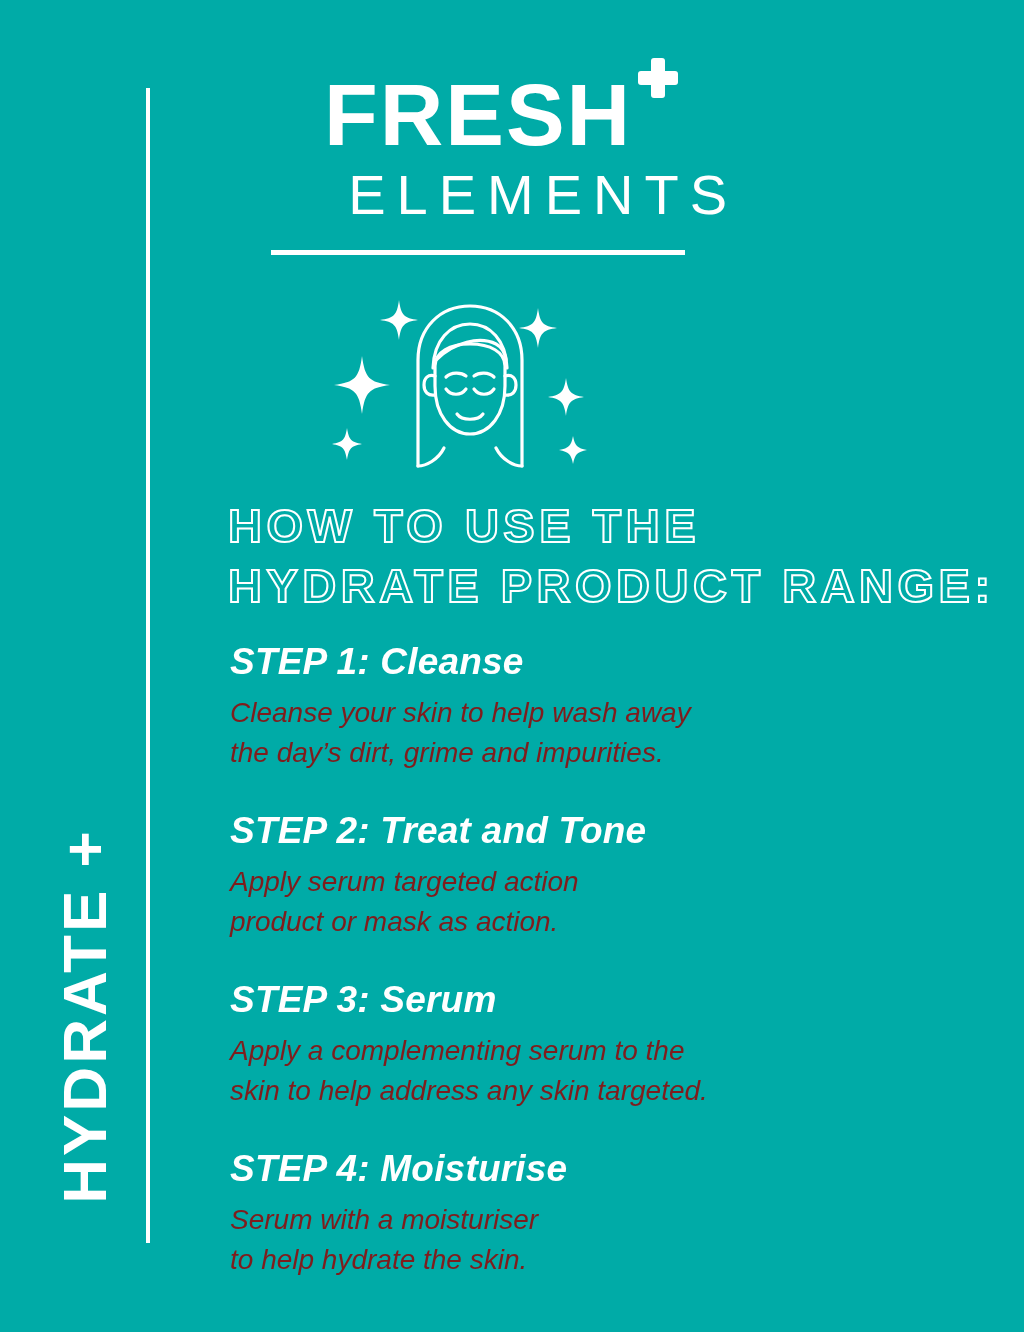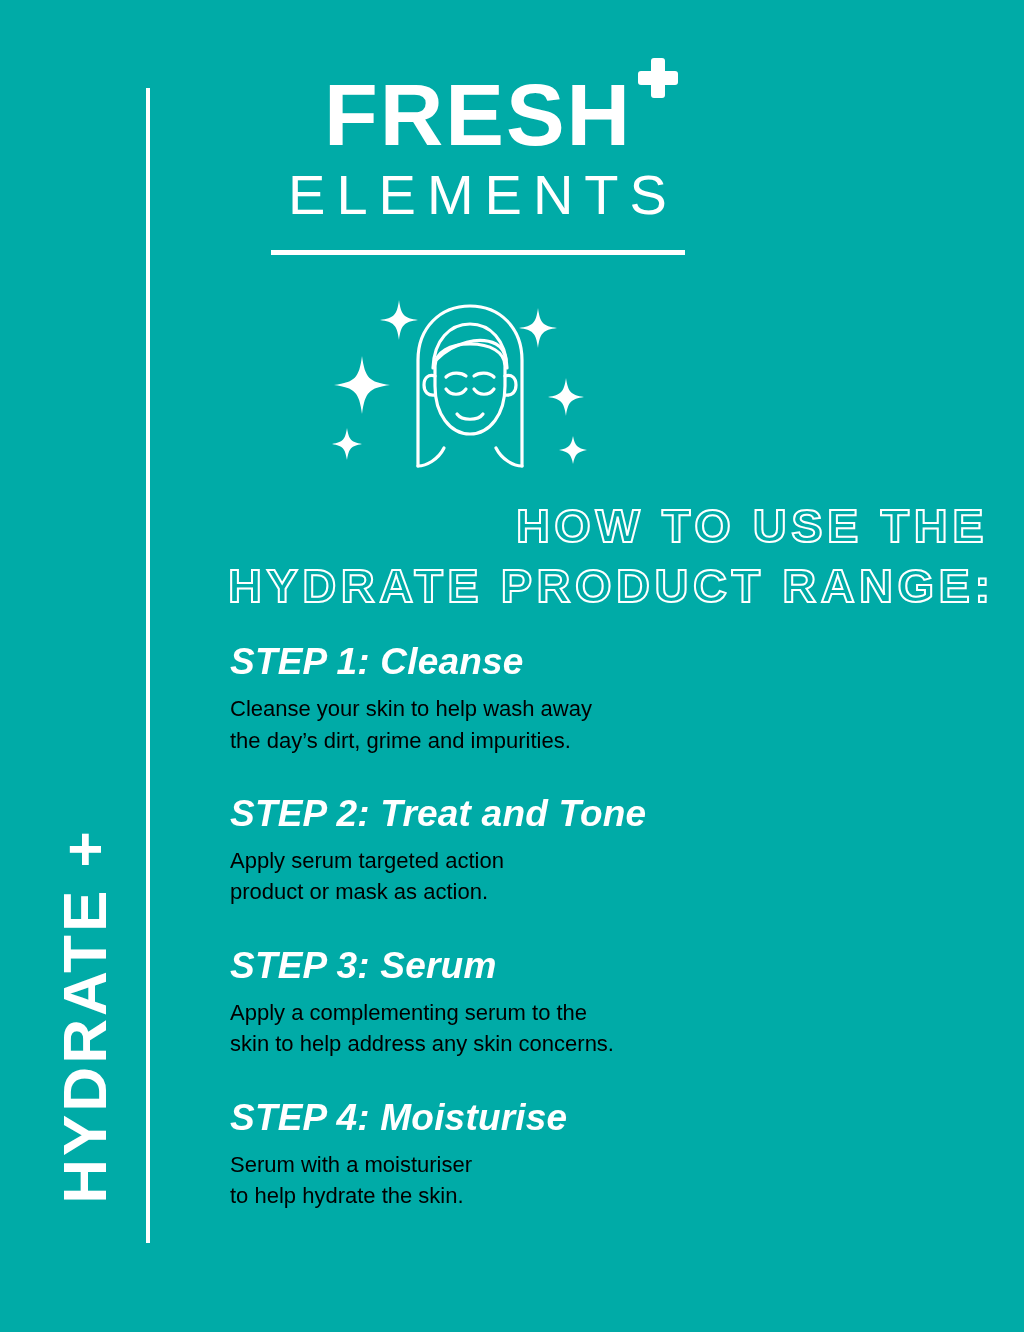--- a/index.html
+++ b/index.html
@@ -84,20 +84,21 @@
 
   .logo-elements {
     display:block;
     color:#ffffff;
     font-size:56px;
     font-weight:300;
     letter-spacing:11px;
     line-height:1.18;
     margin-top:2px;
     padding-left:10px;
+    text-align:right;
   }
   .logo-underline {
     margin:22px auto 0;
     width:414px;
     height:5px;
     background:#ffffff;
   }
 
   
   .face-art {
@@ -118,21 +119,20 @@
   .section-heading .hline {
     display:block;
     font-size:47px;
     font-weight:bold;
     letter-spacing:4.5px;
     line-height:1.28;
     color:transparent;
     -webkit-text-stroke:2px #ffffff;
     text-transform:uppercase;
     white-space:nowrap;
-    text-align:right;
   }
 
   
   .steps {
     position:absolute;
     left:230px;
     top:640px;
     width:780px;
   }
   .step { margin-bottom:36px; }
@@ -140,22 +140,23 @@
   .step-title {
     color:#ffffff;
     font-size:37px;
     font-weight:bold;
     font-style:italic;
     letter-spacing:0.2px;
     line-height:1.2;
     margin-bottom:9px;
   }
   .step-body {
-    color:#000000;
-    font-size:22px;
+    color:#7f1d1d;
+    font-size:28px;
+    font-style:italic;
     font-weight:500;
     line-height:1.42;
   }
   .step-body span { display:block; }
 </style>
 </head>
 <body>
 
 <div class="poster">
 
@@ -232,21 +233,21 @@
       <div class="step-body">
         <span>Apply serum targeted action</span>
         <span>product or mask as action.</span>
       </div>
     </div>
 
     <div class="step">
       <div class="step-title">STEP 3: Serum</div>
       <div class="step-body">
         <span>Apply a complementing serum to the</span>
-        <span>skin to help address any skin concerns.</span>
+        <span>skin to help address any skin targeted.</span>
       </div>
     </div>
 
     <div class="step">
       <div class="step-title">STEP 4: Moisturise</div>
       <div class="step-body">
         <span>Serum with a moisturiser</span>
         <span>to help hydrate the skin.</span>
       </div>
     </div>

